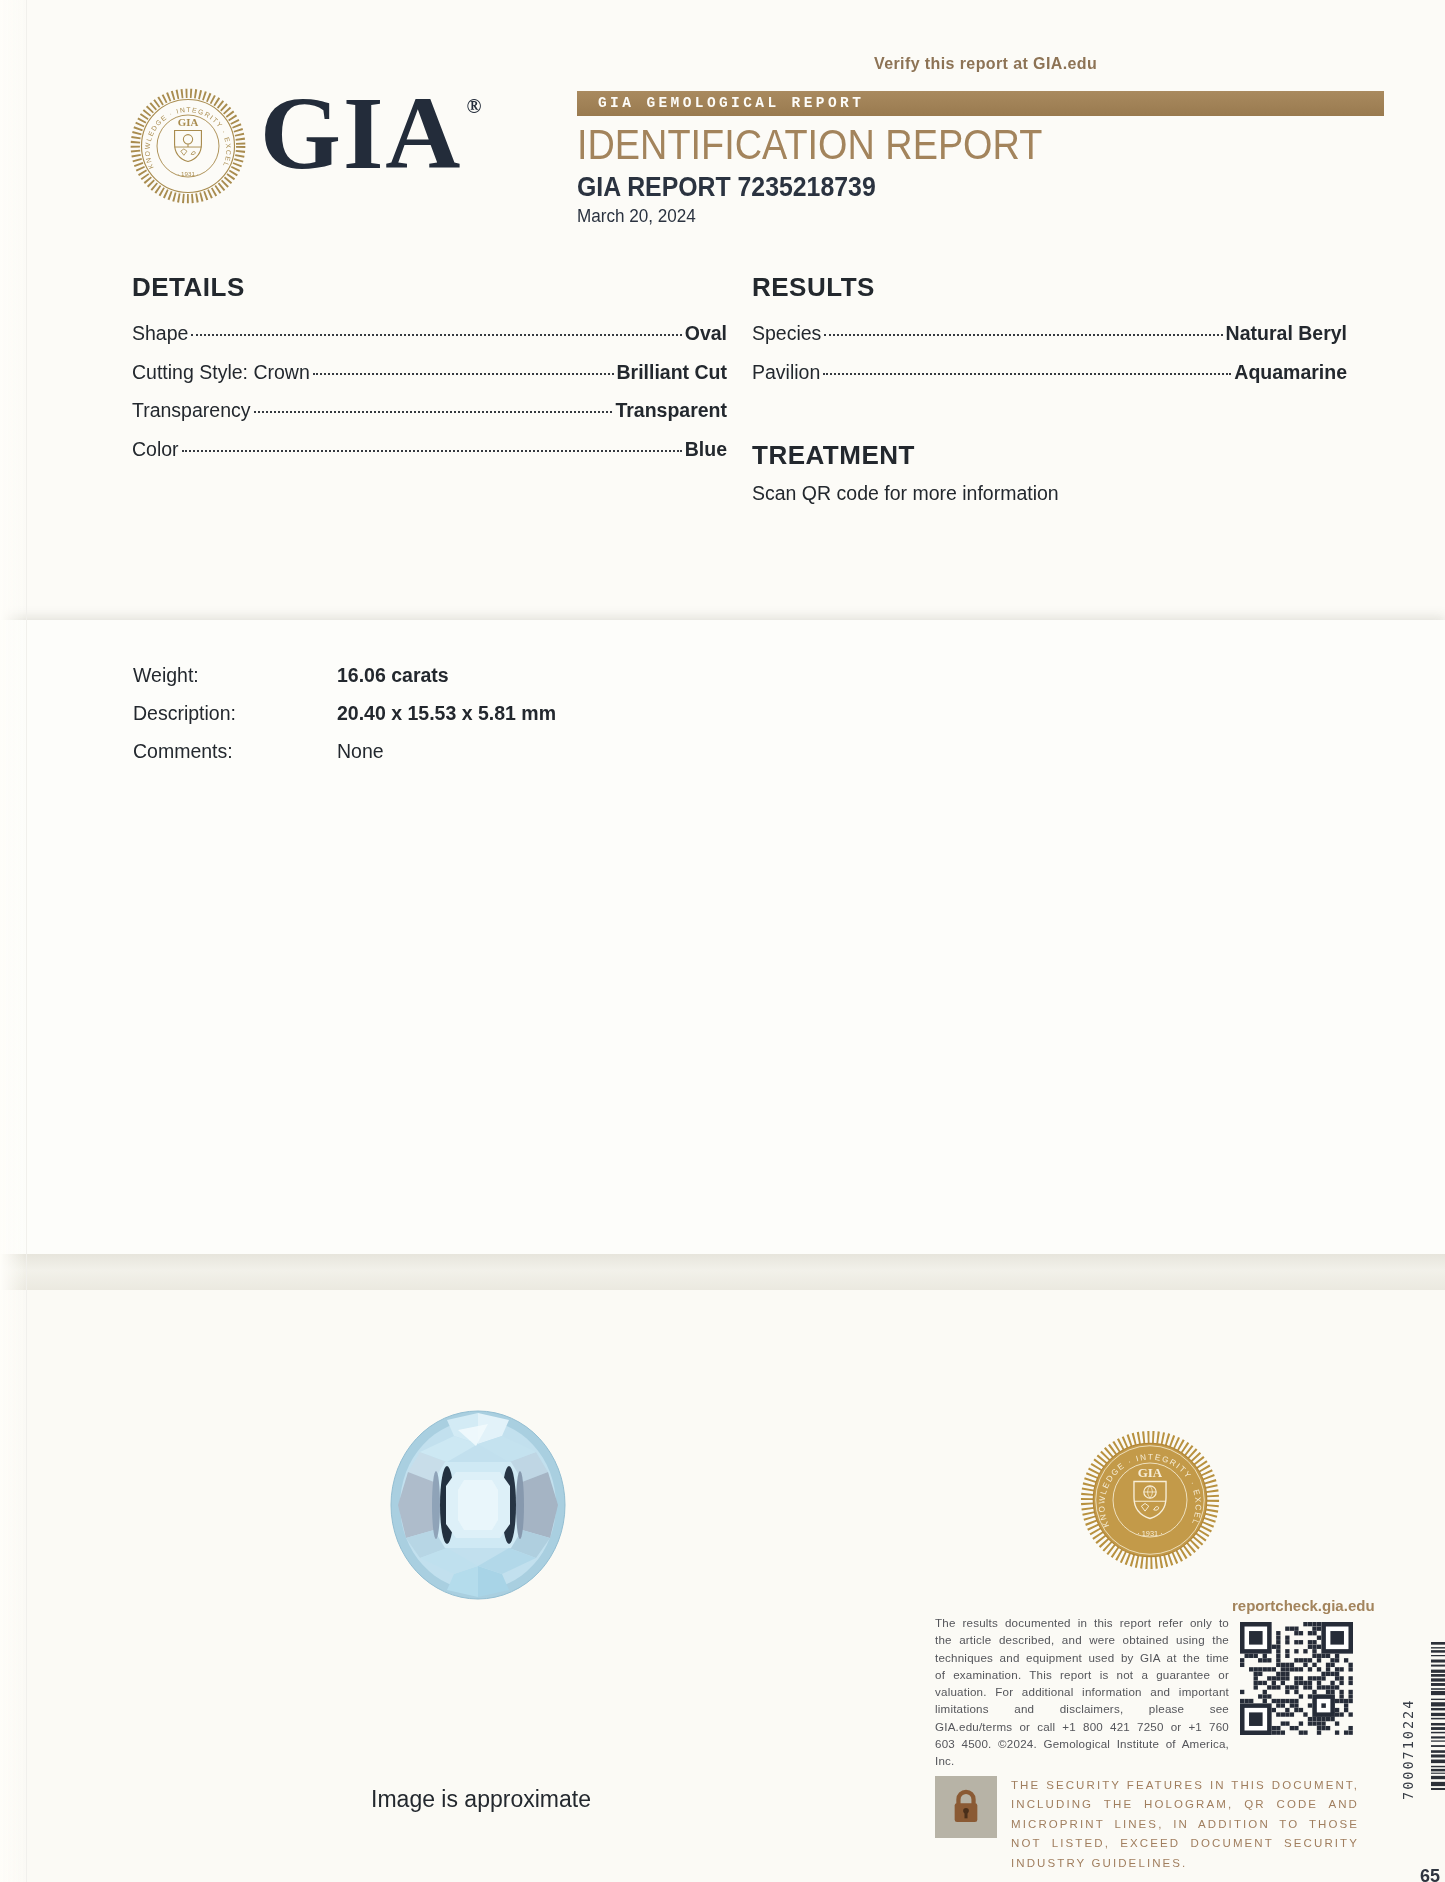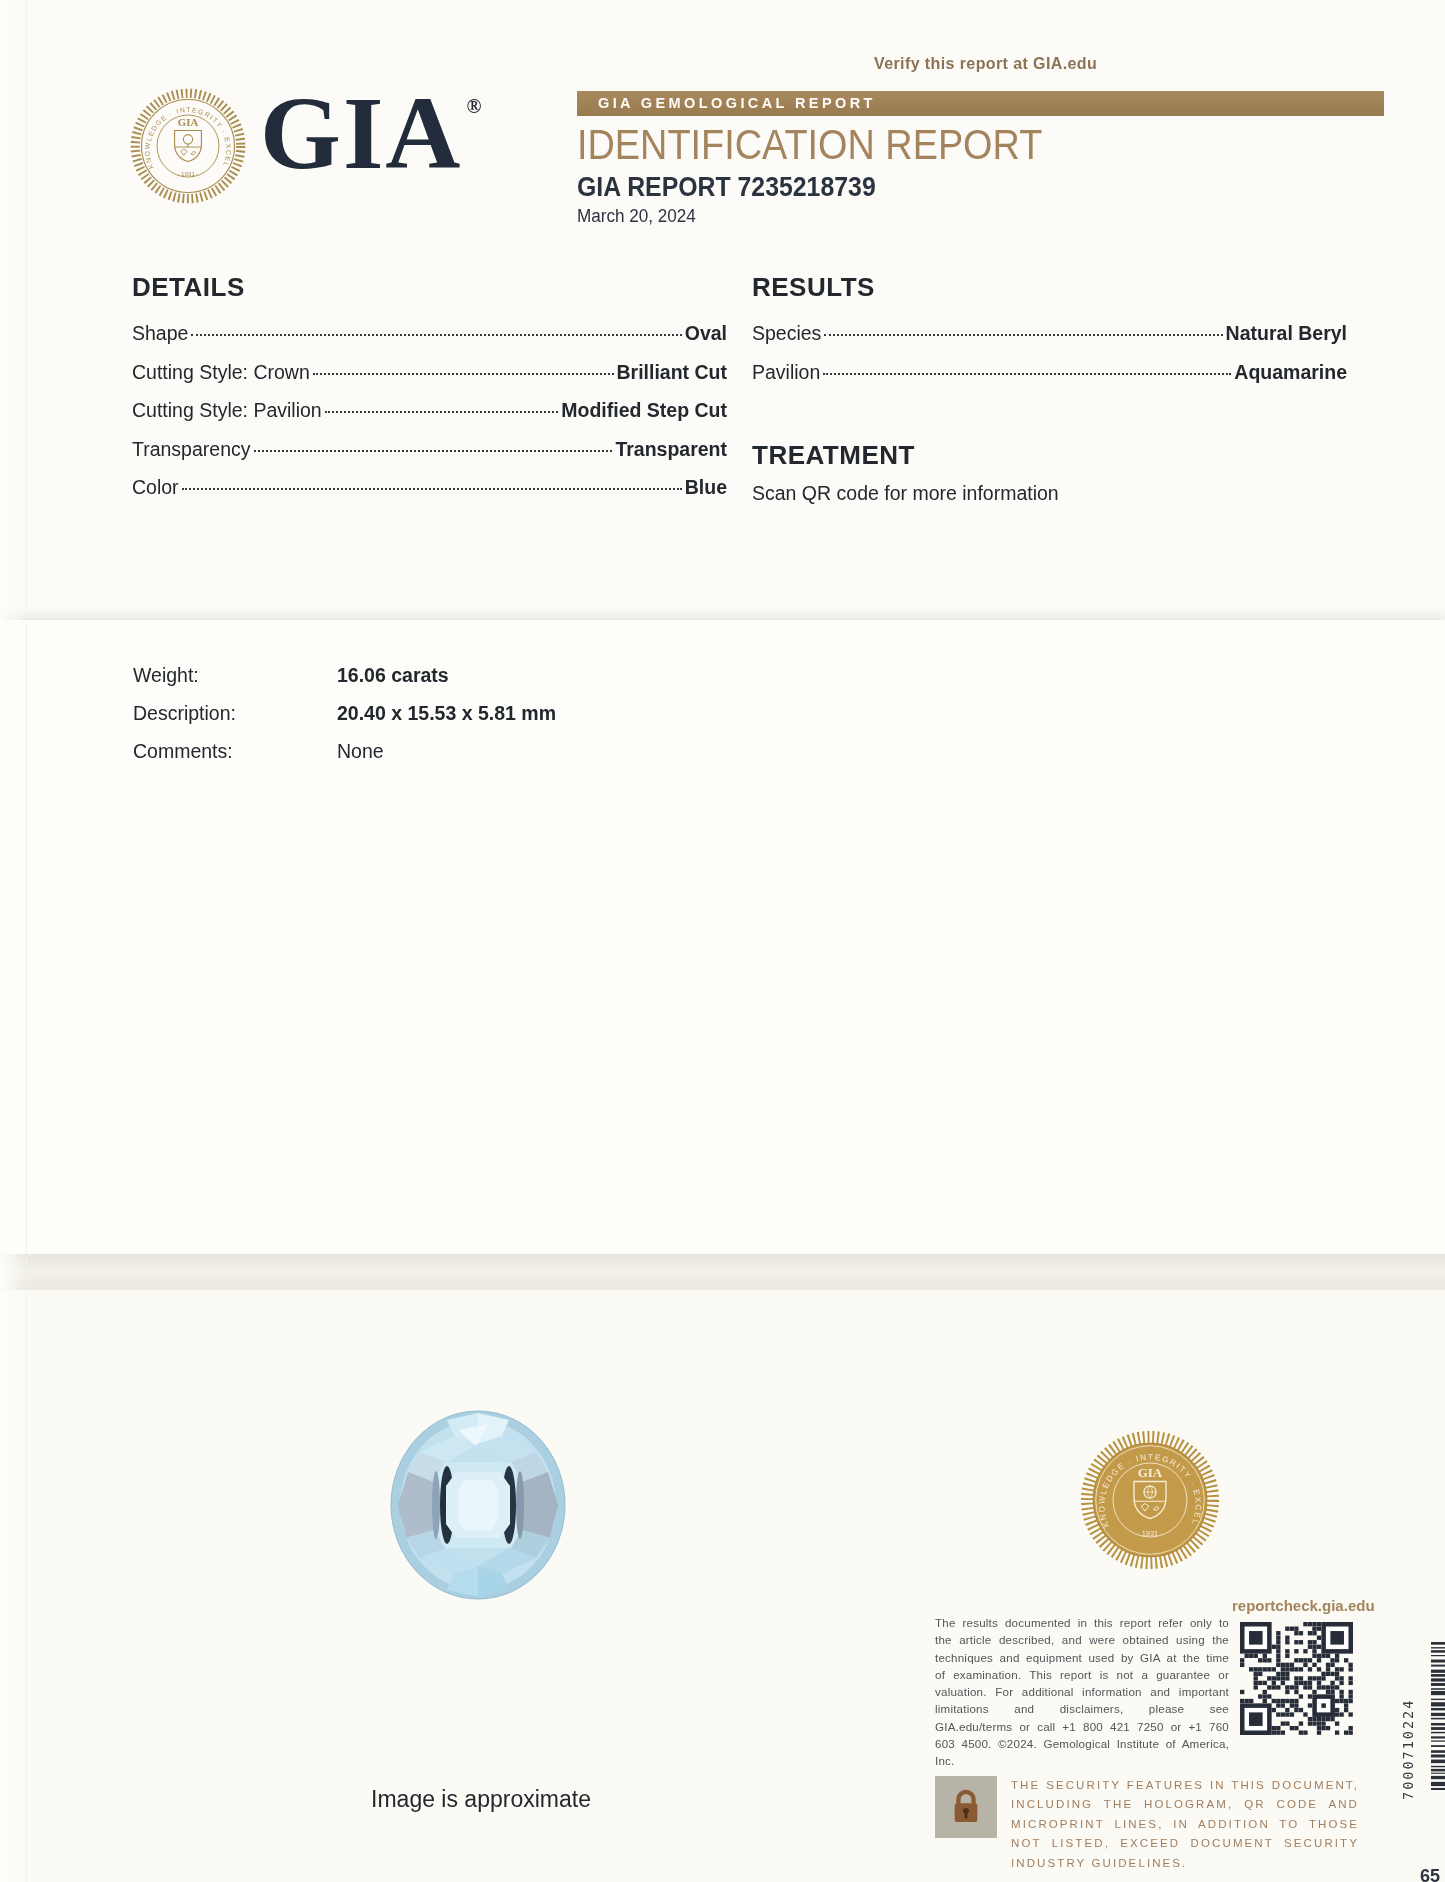--- a/index.html
+++ b/index.html
@@ -15,21 +15,21 @@
              background:linear-gradient(#e7e5dc,#f2f1ea 45%,#ebe9e0);}
   .panel-bot{left:0;top:1290px;width:1445px;height:592px;background:#fbfaf5;}
   .scan-edge{left:0;top:0;width:26px;height:1882px;z-index:6;
              background:linear-gradient(90deg,#fefdf9,rgba(248,247,241,.0));
              border-right:1px solid rgba(0,0,0,.05);}
 
   
   .verify{left:874px;top:55px;font-size:16px;font-weight:700;color:#8d7355;letter-spacing:.4px;}
   .banner{left:577px;top:91px;width:807px;height:25px;background:linear-gradient(#a98a5f,#997a4f);
           color:#fdfcf8;font-size:14.5px;font-weight:700;letter-spacing:3.4px;line-height:25px;
-          padding-left:21px;box-sizing:border-box;}
+          padding-left:21px;box-sizing:border-box;font-family:Liberation Mono, monospace;}
   .rpt-type{left:577px;top:120px;font-size:43px;font-weight:400;color:#a3845c;
             transform:scaleX(.88);transform-origin:left top;white-space:nowrap;}
   .rpt-num{left:577px;top:172px;font-size:27px;font-weight:700;color:#2b3340;
            transform:scaleX(.92);transform-origin:left top;white-space:nowrap;}
   .rpt-date{left:577px;top:206px;font-size:18px;color:#2b3340;
             transform:scaleX(.95);transform-origin:left top;}
   .wordmark{left:260px;top:70px;height:124px;display:flex;align-items:center;
             font-family:"Liberation Serif",serif;font-weight:700;font-size:104px;
             color:#232c3a;letter-spacing:2px;}
   .wordmark sup{font-size:20px;vertical-align:super;margin-left:4px;position:relative;top:-26px;}
@@ -111,25 +111,20 @@
   <div class="abs rows" style="left:132px;top:310px;width:595px;">
     <div class="drow">
       <span class="lab">Shape</span>
       <span class="dots"></span>
       <span class="val">Oval</span>
     </div>
     <div class="drow">
       <span class="lab">Cutting Style: Crown</span>
       <span class="dots"></span>
       <span class="val">Brilliant Cut</span>
-    </div>
-    <div class="drow">
-      <span class="lab">Cutting Style: Pavilion</span>
-      <span class="dots"></span>
-      <span class="val">Modified Step Cut</span>
     </div>
     <div class="drow">
       <span class="lab">Transparency</span>
       <span class="dots"></span>
       <span class="val">Transparent</span>
     </div>
     <div class="drow">
       <span class="lab">Color</span>
       <span class="dots"></span>
       <span class="val">Blue</span>

